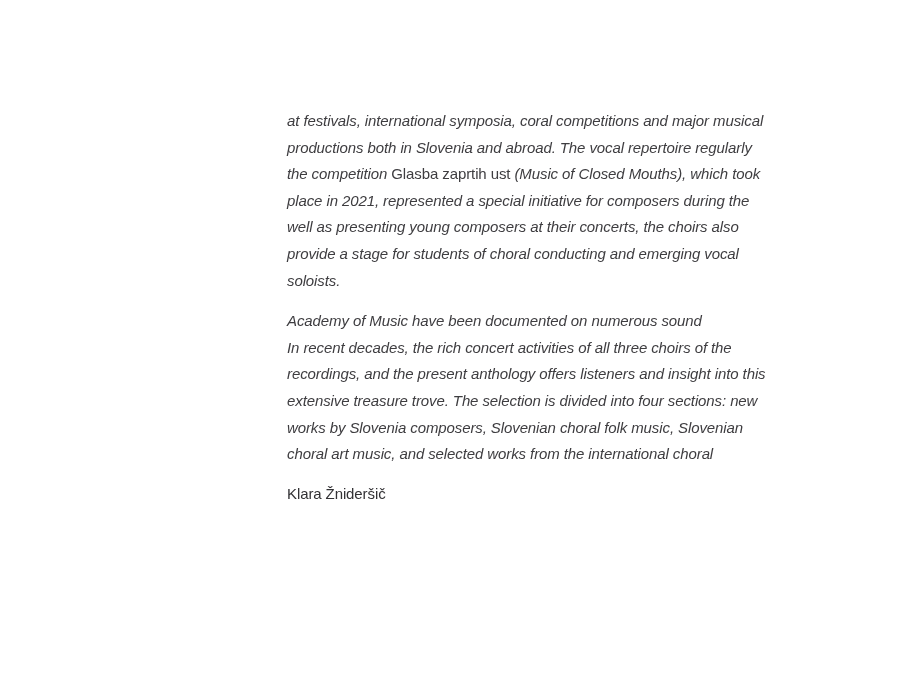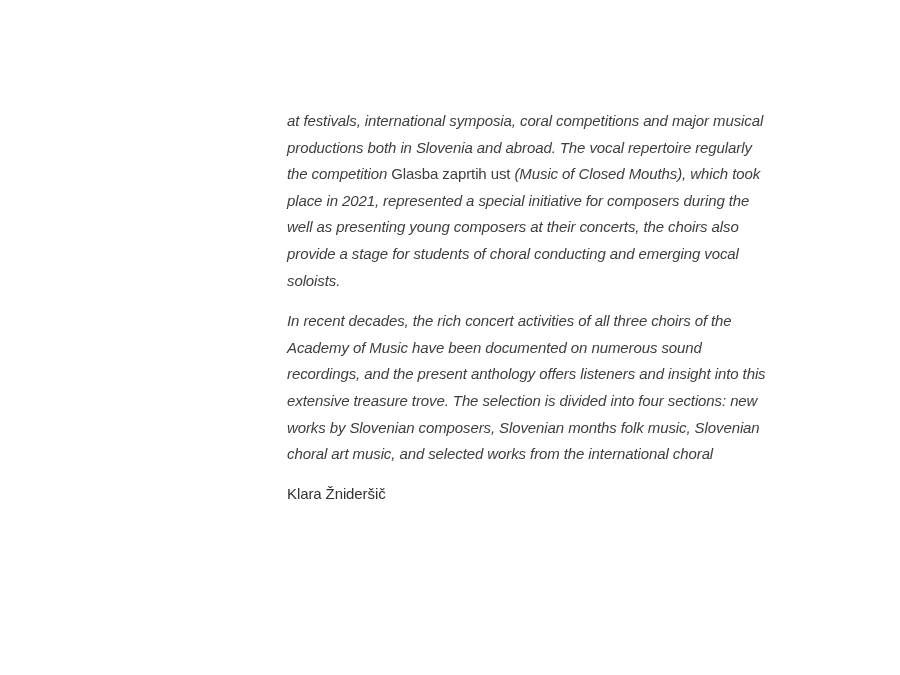--- a/index.html
+++ b/index.html
@@ -66,25 +66,25 @@
       <span class="text-line">at festivals, international symposia, coral competitions and major musical</span>
       <span class="text-line">productions both in Slovenia and abroad. The vocal repertoire regularly</span>
       <span class="text-line"><span>the competition </span><span class="upright">Glasba zaprtih ust</span><span> (Music of Closed Mouths), which took</span></span>
       <span class="text-line">place in 2021, represented a special initiative for composers during the</span>
       <span class="text-line">well as presenting young composers at their concerts, the choirs also</span>
       <span class="text-line">provide a stage for students of choral conducting and emerging vocal</span>
       <span class="text-line">soloists.</span>
     </div>
 
     <div class="para para-2">
+      <span class="text-line">Academy of Music have been documented on numerous sound</span>
       <span class="text-line">In recent decades, the rich concert activities of all three choirs of the</span>
-      <span class="text-line">Academy of Music have been documented on numerous sound</span>
       <span class="text-line">recordings, and the present anthology offers listeners and insight into this</span>
       <span class="text-line">extensive treasure trove. The selection is divided into four sections: new</span>
-      <span class="text-line">works by Slovenian composers, Slovenian months folk music, Slovenian</span>
+      <span class="text-line">works by Slovenia composers, Slovenian choral folk music, Slovenian</span>
       <span class="text-line">choral art music, and selected works from the international choral</span>
     </div>
 
     <div class="signature">
       <span class="sig-line">Klara Žnideršič</span>
     </div>
 
   </div>
 </div>
 

